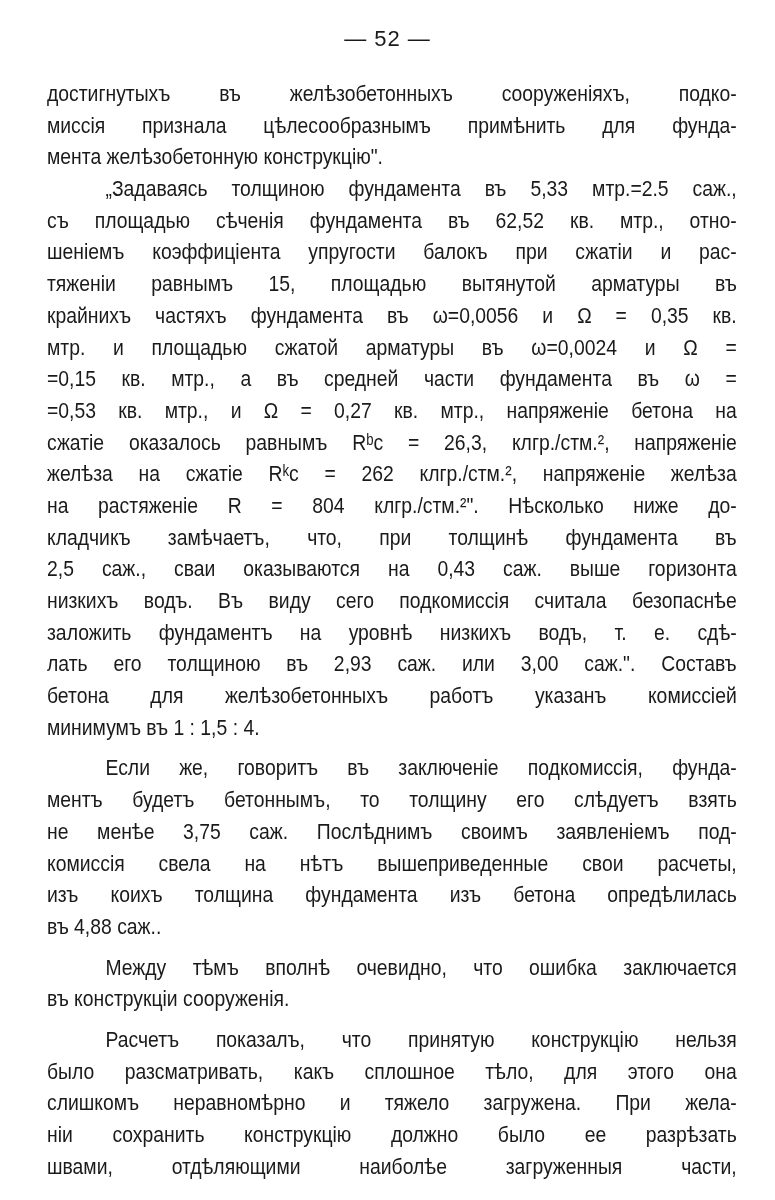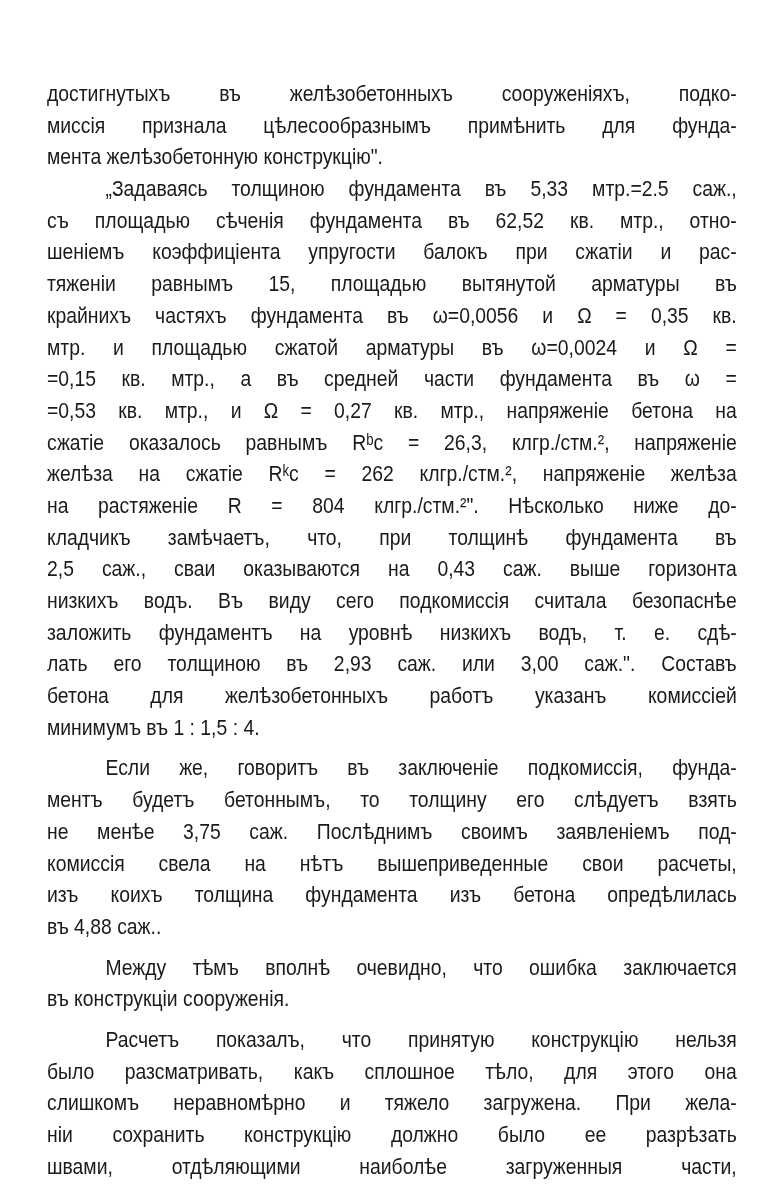--- a/index.html
+++ b/index.html
@@ -21,20 +21,21 @@
   }
   .line { display: block; white-space: nowrap; text-align: justify; text-align-last: justify; height: 31.7px; }
   .line.last { text-align-last: left; }
   .indent { padding-left: 68px; }
   .gap { height: 9px; display: block; }
 </style>
 </head>
 <body>
 
 <div class="page">
+  <div class="page-number">— 52 —</div>
   <div class="body-text" id="body">
       <span class="line">достигнутыхъ въ желѣзобетонныхъ сооруженіяхъ, подко-</span>
       <span class="line">миссія признала цѣлесообразнымъ примѣнить для фунда-</span>
       <span class="line last">мента желѣзобетонную конструкцію".</span>
       <span class="line indent">„Задаваясь толщиною фундамента въ 5,33 мтр.=2.5 саж.,</span>
       <span class="line">съ площадью сѣченія фундамента въ 62,52 кв. мтр., отно-</span>
       <span class="line">шеніемъ коэффиціента упругости балокъ при сжатіи и рас-</span>
       <span class="line">тяженіи равнымъ 15, площадью вытянутой арматуры въ</span>
       <span class="line">крайнихъ частяхъ фундамента въ ω=0,0056 и Ω = 0,35 кв.</span>
       <span class="line">мтр. и площадью сжатой арматуры въ ω=0,0024 и Ω =</span>

